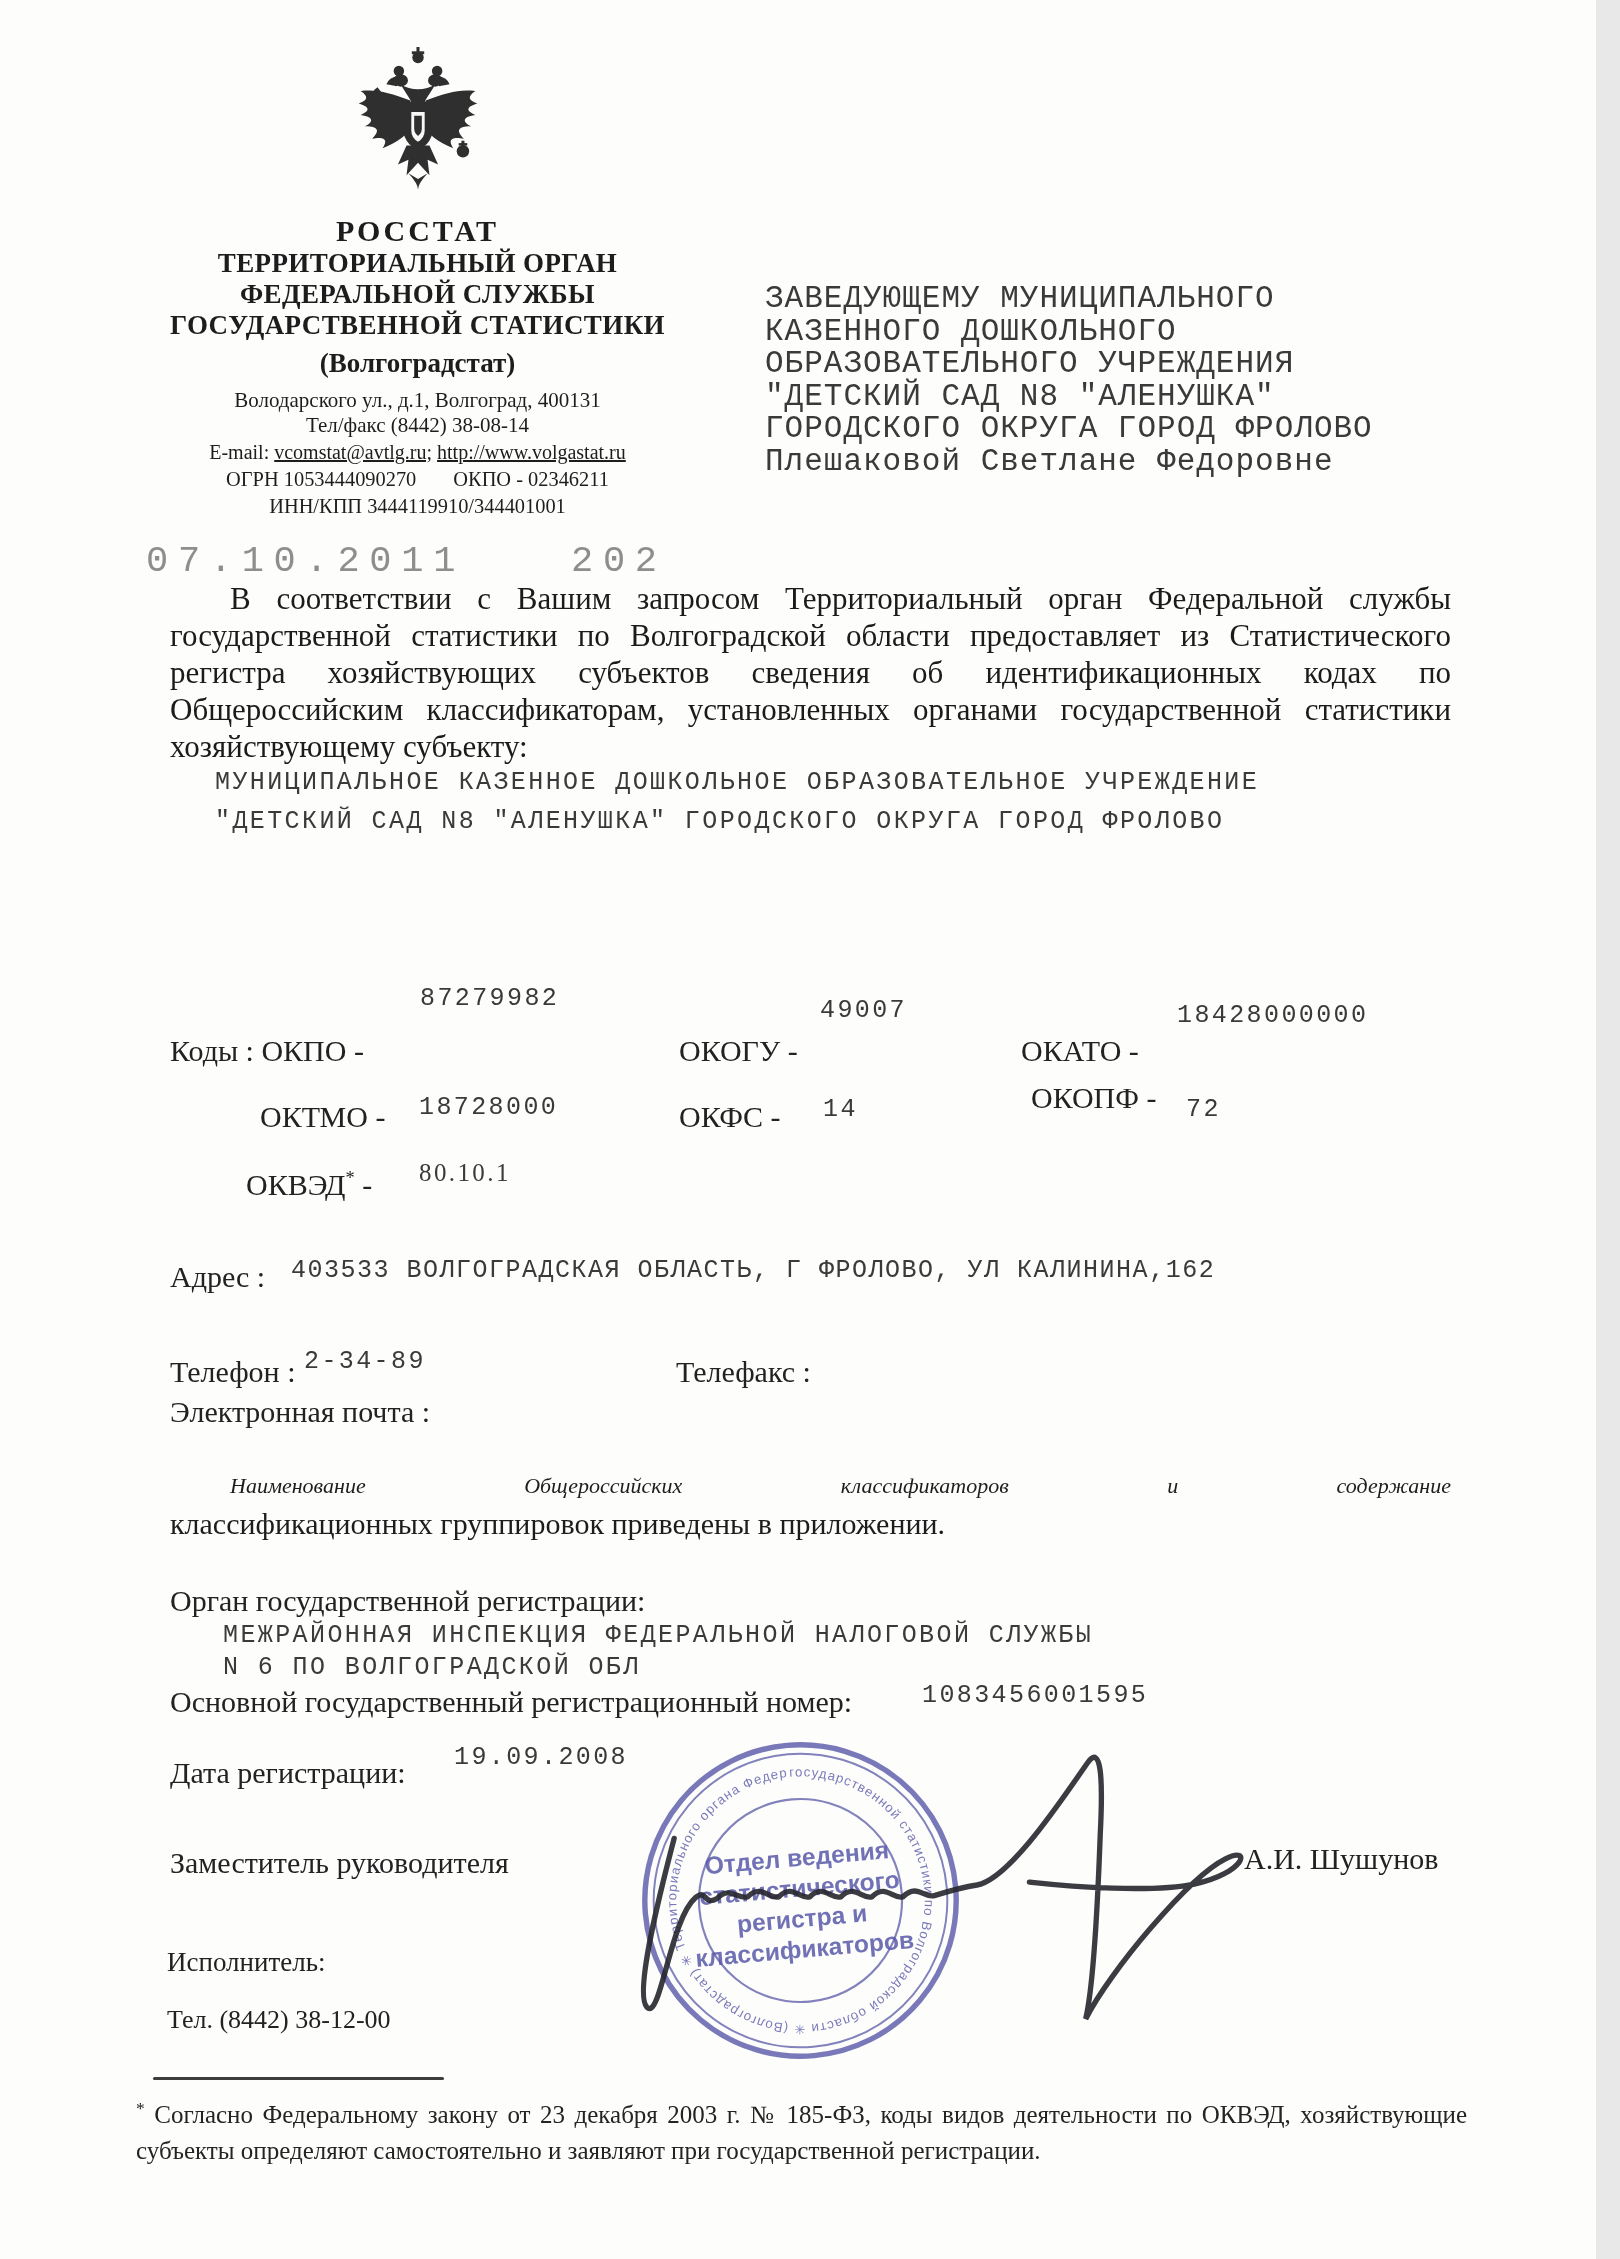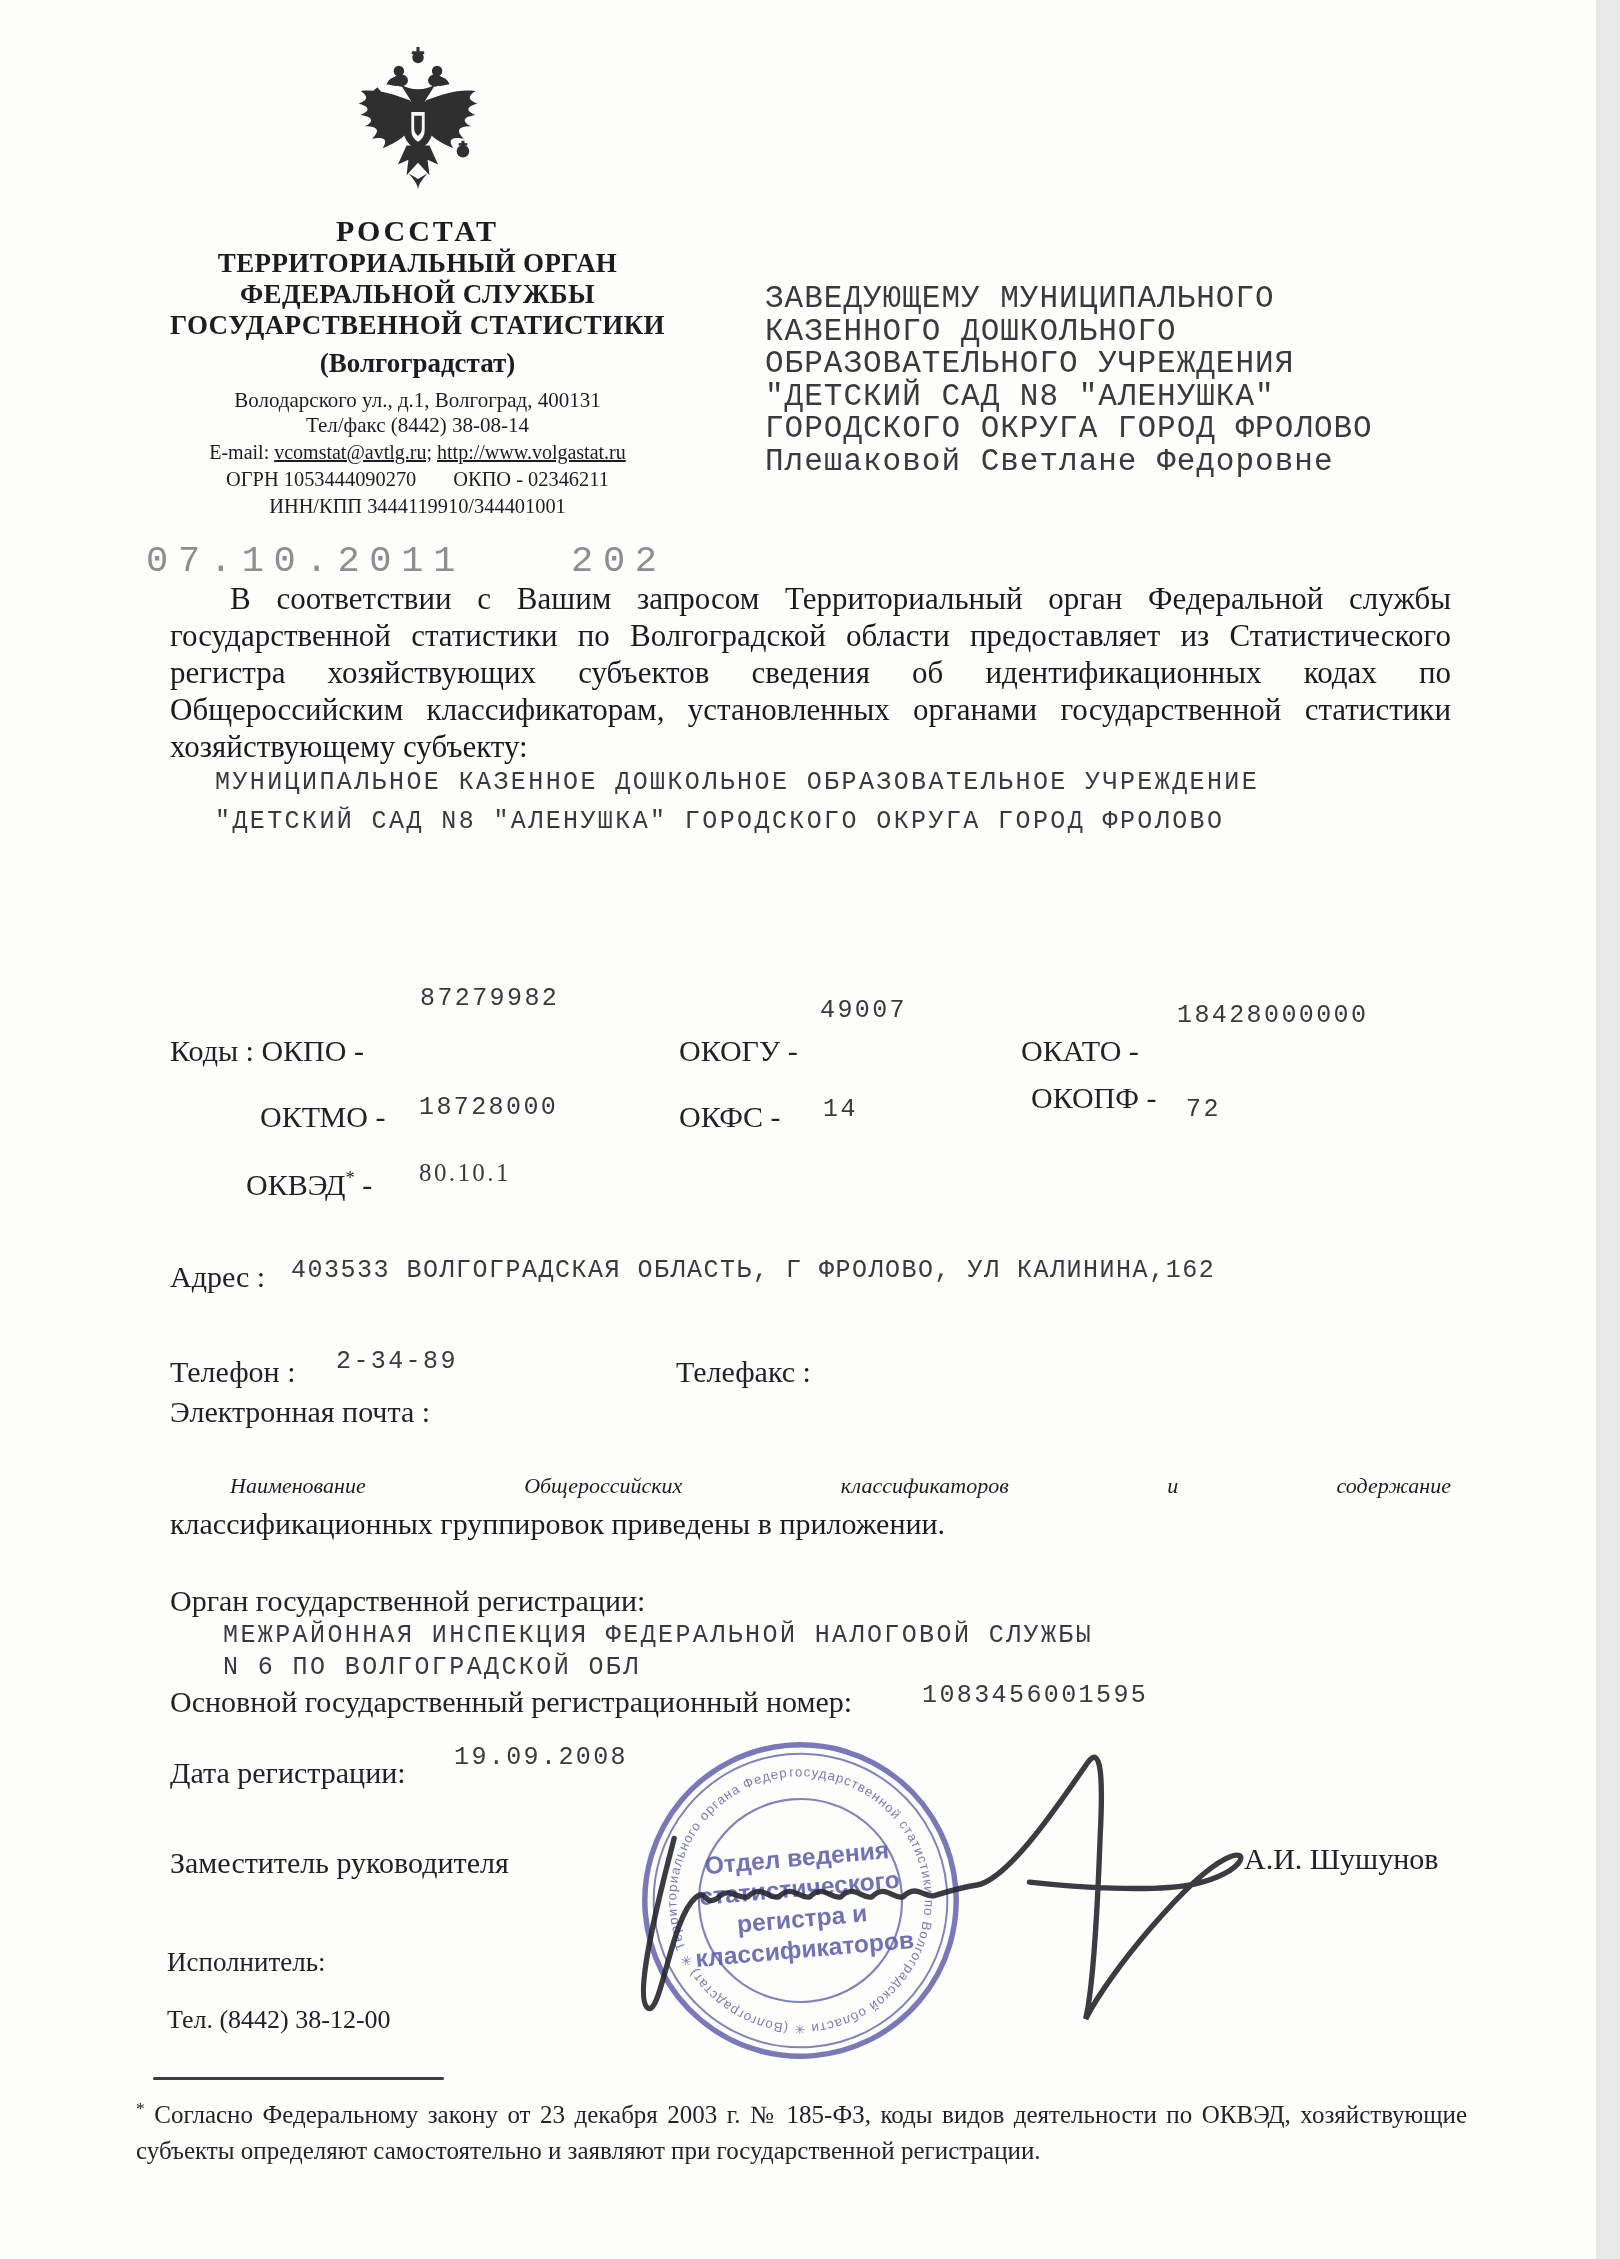--- a/index.html
+++ b/index.html
@@ -126,21 +126,21 @@
   <div class="abs serif lbl" style="left:1031px;top:1081px;">ОКОПФ -</div>
   <div class="abs mono val" style="left:1186px;top:1095px;">72</div>
 
   <div class="abs serif lbl" style="left:246px;top:1168px;"><span>ОКВЭД</span><sup class="okved-star">*</sup> <span>-</span></div>
   <div class="abs mono val" style="left:419px;top:1159px;font-family:Liberation Serif, serif;">80.10.1</div>
 
   <div class="abs serif lbl" style="left:170px;top:1260px;">Адрес :</div>
   <div class="abs mono val val-tight" style="left:291px;top:1256px;">403533 ВОЛГОГРАДСКАЯ ОБЛАСТЬ, Г ФРОЛОВО, УЛ КАЛИНИНА,162</div>
 
   <div class="abs serif lbl" style="left:170px;top:1355px;">Телефон :</div>
-  <div class="abs mono val" style="left:336px;top:1347px;">2-34-89</div>
+  <div class="abs mono val" style="left:304px;top:1347px;">2-34-89</div>
   <div class="abs serif lbl" style="left:676px;top:1355px;">Телефакс :</div>
   <div class="abs serif lbl" style="left:170px;top:1395px;">Электронная почта :</div>
 
   <div class="abs" style="left:170px;top:1467px;width:1281px;">
     <div class="note-line1">Наименование Общероссийских классификаторов и содержание</div>
     <div class="note-line2">классификационных группировок приведены в приложении.</div>
   </div>
 
   <div class="abs mono reg-mono" style="left:223px;top:1619px;">МЕЖРАЙОННАЯ ИНСПЕКЦИЯ ФЕДЕРАЛЬНОЙ НАЛОГОВОЙ СЛУЖБЫ</div>
   <div class="abs serif lbl" style="left:170px;top:1584px;">Орган государственной регистрации:</div>

